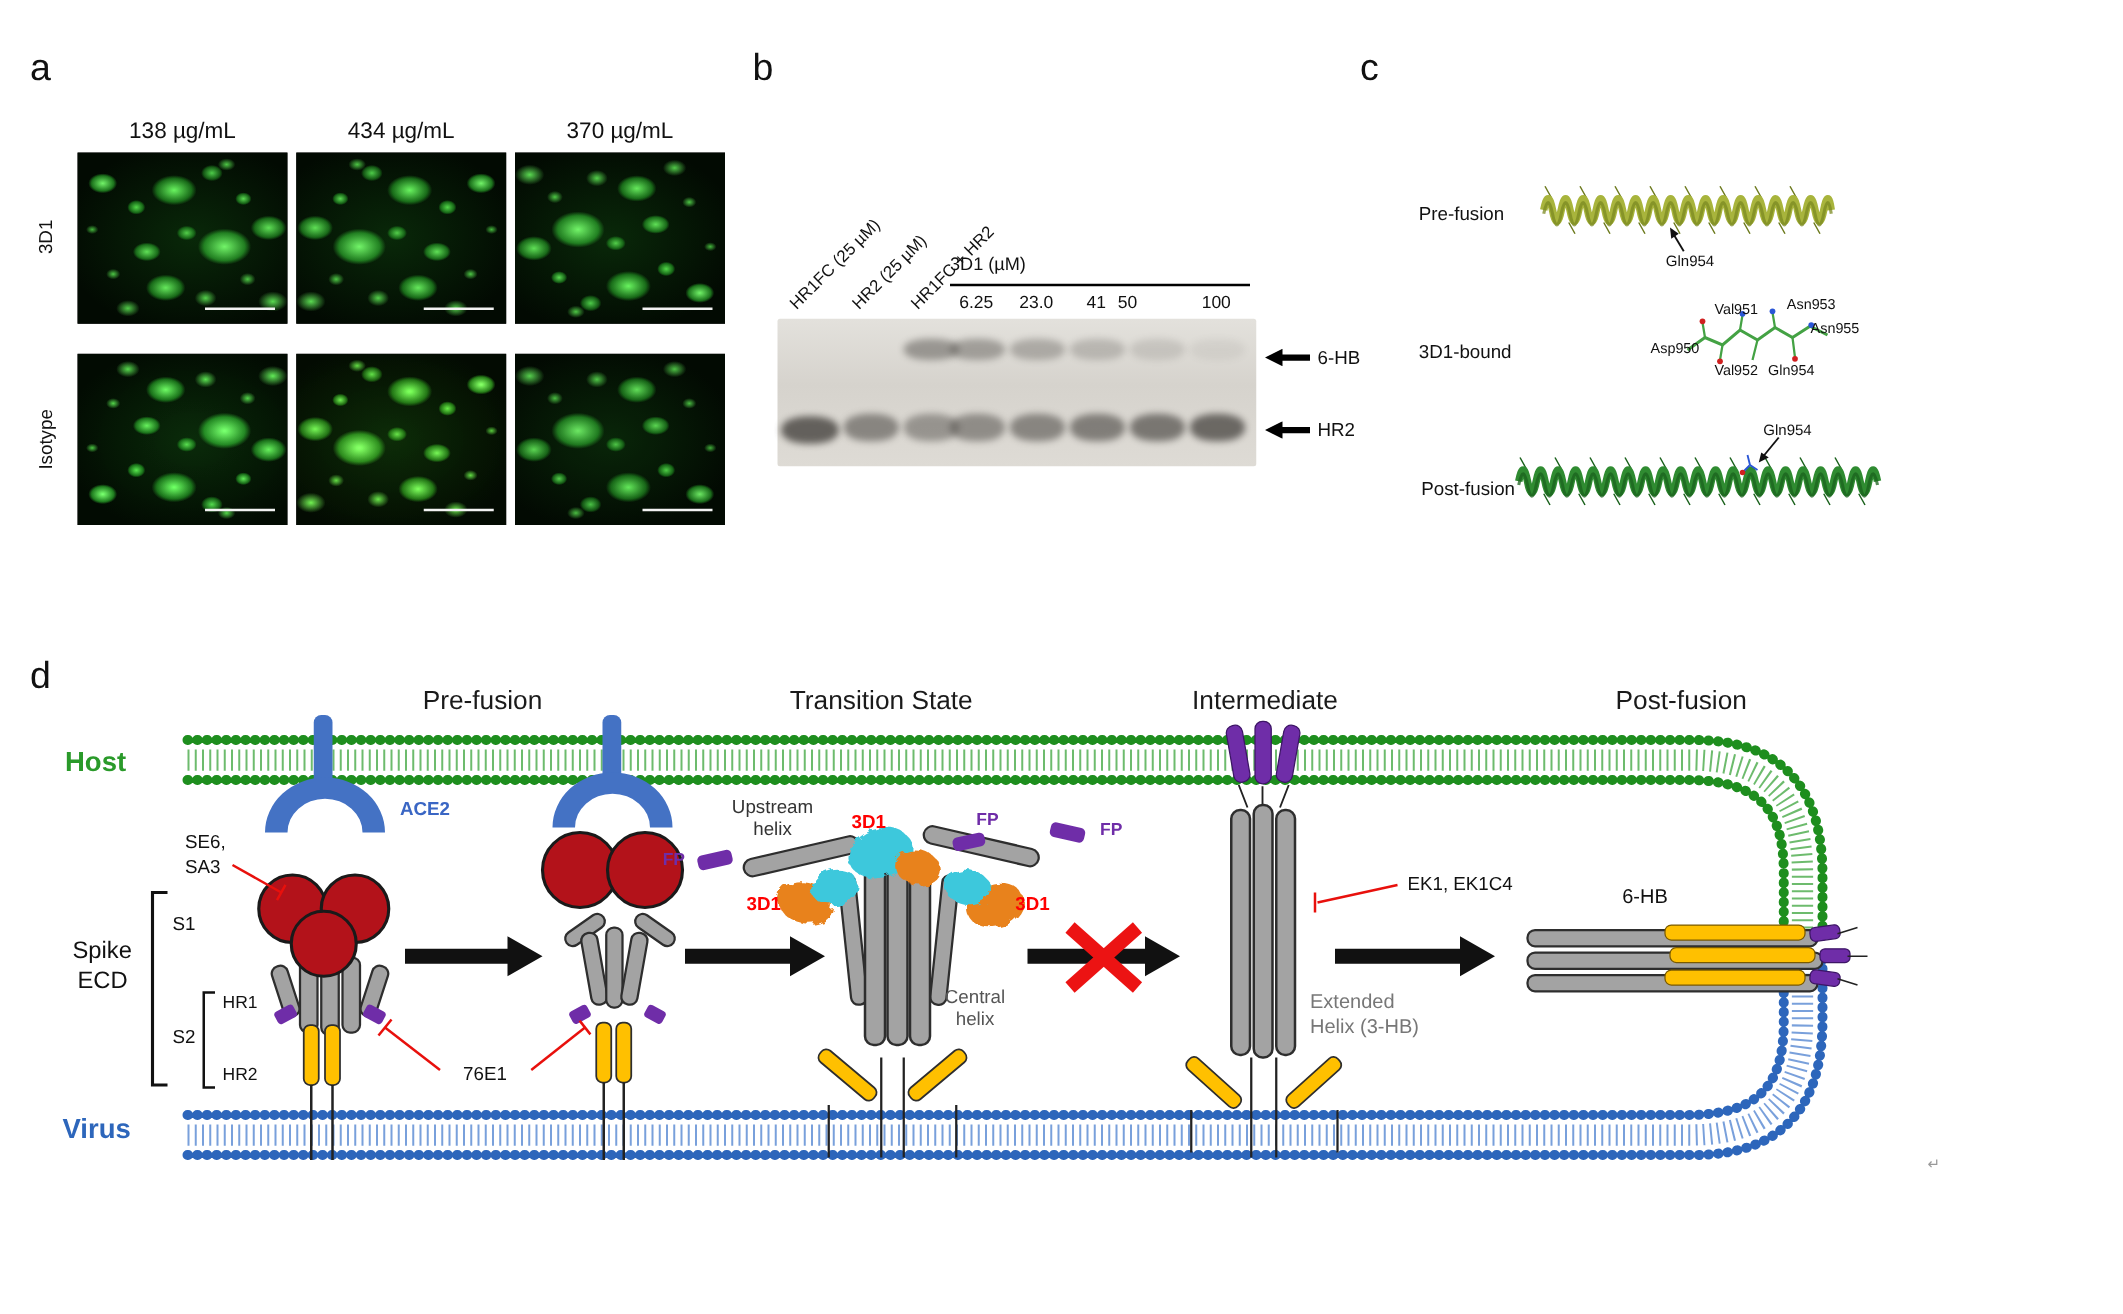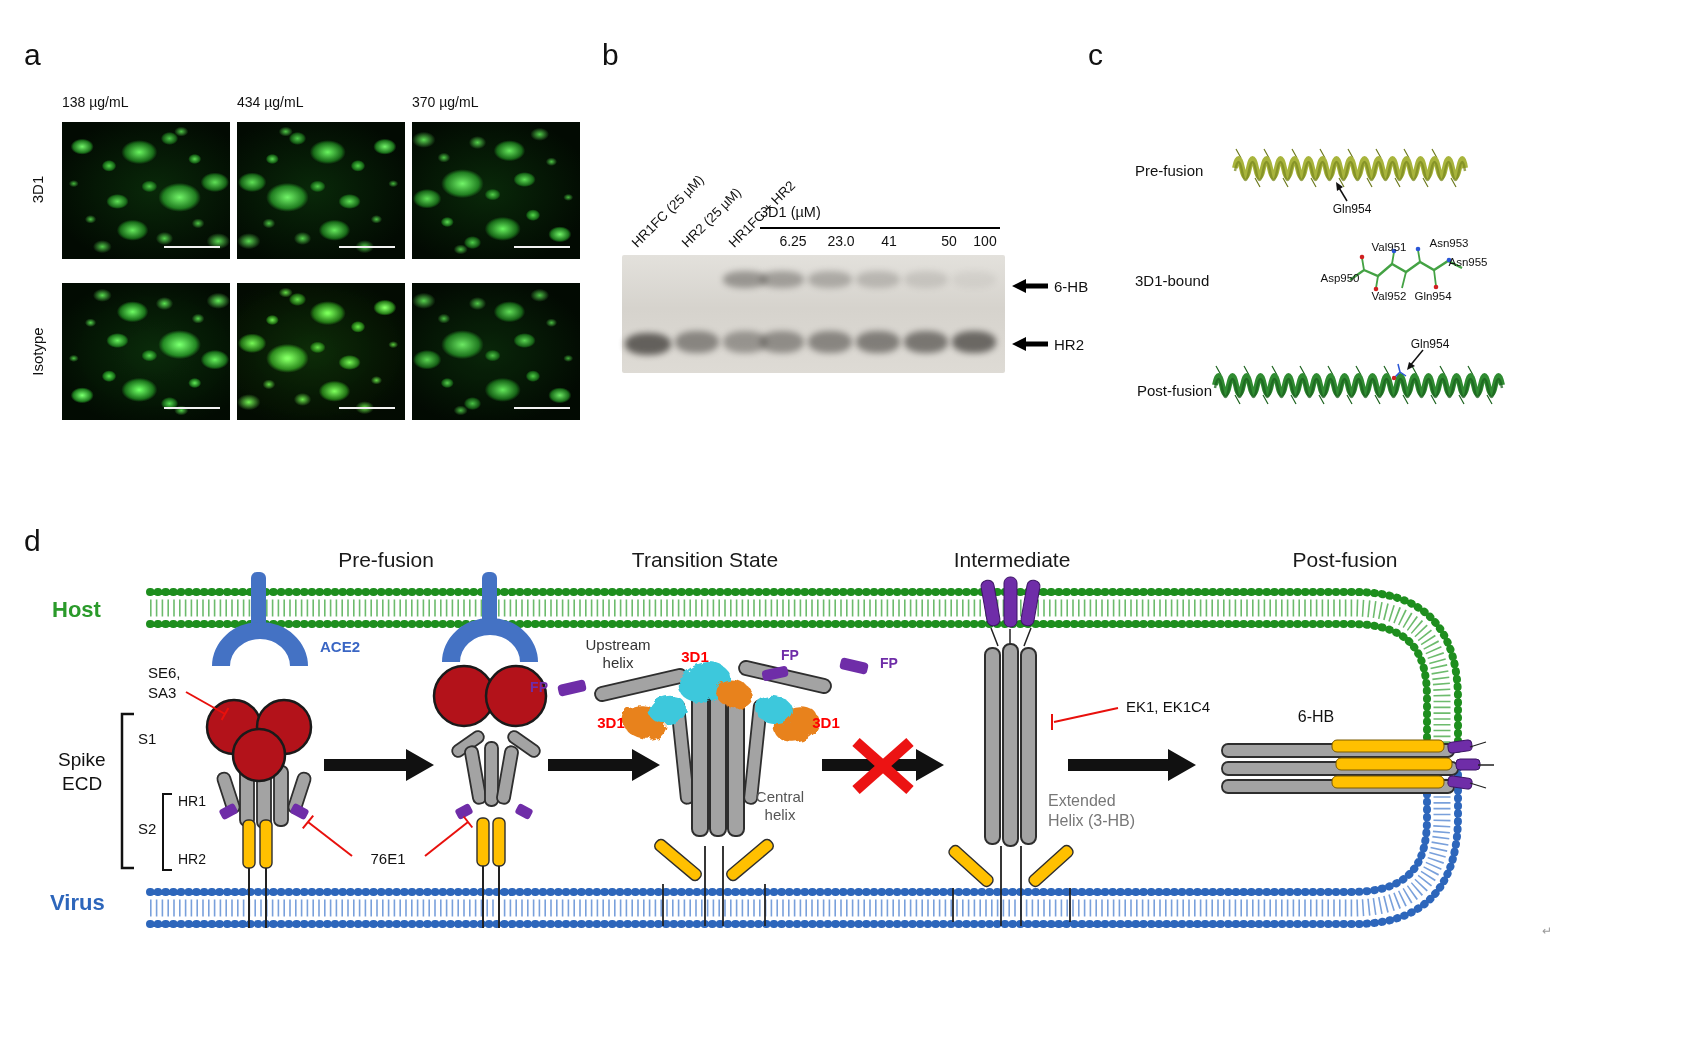--- a/index.html
+++ b/index.html
@@ -1,20 +1,20 @@
 <!DOCTYPE html>
 <html><head>
 <meta charset="utf-8">
 <style>
   html,body{margin:0;padding:0;background:#ffffff;}
   .page{position:relative;width:1698px;height:1051px;background:#fff;overflow:hidden;
         font-family:"Liberation Sans",sans-serif;color:#111;}
   .panel-label{position:absolute;font-size:30px;color:#111;}
   
-  .col-header{position:absolute;width:168px;font-size:14px;color:#111;}
+  .col-header{position:absolute;width:168px;text-align:center;font-size:18px;color:#111;}
   .row-label{position:absolute;width:110px;text-align:center;font-size:15px;transform:rotate(-90deg);}
   .micro{position:absolute;width:168px;height:137px;background:#000;overflow:hidden;}
   .blobs{position:absolute;inset:0;
     background:
       radial-gradient(16px 11px at 12% 18%, rgba(120,255,110,.95) 0%, rgba(50,200,50,.55) 55%, rgba(0,0,0,0) 72%),
       radial-gradient(10px 8px at 28% 32%, rgba(90,235,80,.9) 0%, rgba(40,180,40,.5) 55%, rgba(0,0,0,0) 72%),
       radial-gradient(24px 16px at 46% 22%, rgba(110,255,100,.95) 0%, rgba(45,190,45,.5) 58%, rgba(0,0,0,0) 75%),
       radial-gradient(12px 9px at 64% 12%, rgba(90,235,85,.85) 0%, rgba(40,170,40,.45) 55%, rgba(0,0,0,0) 72%),
       radial-gradient(9px 7px at 79% 27%, rgba(100,240,90,.9) 0%, rgba(40,170,40,.5) 55%, rgba(0,0,0,0) 72%),
       radial-gradient(19px 13px at 91% 44%, rgba(105,245,95,.9) 0%, rgba(45,185,45,.5) 58%, rgba(0,0,0,0) 75%),
@@ -35,21 +35,21 @@
   .v3{transform:rotate(180deg);}
   .v4{transform:scaleY(-1);filter:brightness(1.08);}
   .v5{transform:scaleX(-1);filter:brightness(1.12) hue-rotate(-6deg);}
   .v6{transform:rotate(180deg);filter:brightness(.95);}
   .scalebar{position:absolute;right:10px;bottom:11px;width:56px;height:2px;background:#f2f2f2;}
   
   .lane-label{position:absolute;height:17px;line-height:17px;font-size:13.5px;white-space:nowrap;
               transform-origin:0 100%;transform:rotate(-45deg);color:#111;}
   .group-label{position:absolute;left:760px;top:204px;width:240px;text-align:left;font-size:14.5px;}
   .group-line{position:absolute;left:760px;top:227px;width:240px;height:2px;background:#000;}
-  .conc{position:absolute;top:233px;transform:translateX(-50%);font-size:14px;margin-left:12px;}
+  .conc{position:absolute;top:233px;transform:translateX(-50%);font-size:14px;}
   .gel{position:absolute;left:622px;top:255px;width:383px;height:118px;border-radius:2px;
        background:linear-gradient(180deg,#e3e1dc 0%,#d6d3cd 45%,#dedbd5 100%);}
   .band{position:absolute;background:#46433f;border-radius:45%;filter:blur(3px);}
   .band-arrow{position:absolute;left:1012px;}
   .band-name{position:absolute;left:1054px;font-size:15px;}
   
   svg text{font-family:"Liberation Sans",sans-serif;}
   .artifact{position:absolute;font-size:12px;color:#999;}
 </style>
 </head>
@@ -91,21 +91,21 @@
 
   <div class="panel-label" style="left:602px;top:38px">b</div>
   <div class="lane-label" style="left:640px;top:234px">HR1FC (25 µM)</div>
   <div class="lane-label" style="left:690px;top:234px">HR2 (25 µM)</div>
   <div class="lane-label" style="left:737px;top:234px">HR1FC + HR2</div>
   <div class="group-label">3D1 (µM)</div>
   <div class="group-line"></div>
   <div class="conc" style="left:781px">6.25</div>
   <div class="conc" style="left:829px">23.0</div>
   <div class="conc" style="left:877px">41</div>
-  <div class="conc" style="left:937px">50</div>
+  <div class="conc" style="left:902px">50</div>
   <div class="conc" style="left:973px">100</div>
 
   <div class="gel">
 
     <div class="band" style="left:101px;top:16px;width:44px;height:17px;opacity:.45"></div>
     <div class="band" style="left:138px;top:16px;width:44px;height:17px;opacity:.40"></div>
     <div class="band" style="left:186px;top:16px;width:44px;height:17px;opacity:.32"></div>
     <div class="band" style="left:234px;top:16px;width:44px;height:17px;opacity:.24"></div>
     <div class="band" style="left:282px;top:16px;width:44px;height:17px;opacity:.15"></div>
     <div class="band" style="left:330px;top:16px;width:44px;height:17px;opacity:.07"></div>

